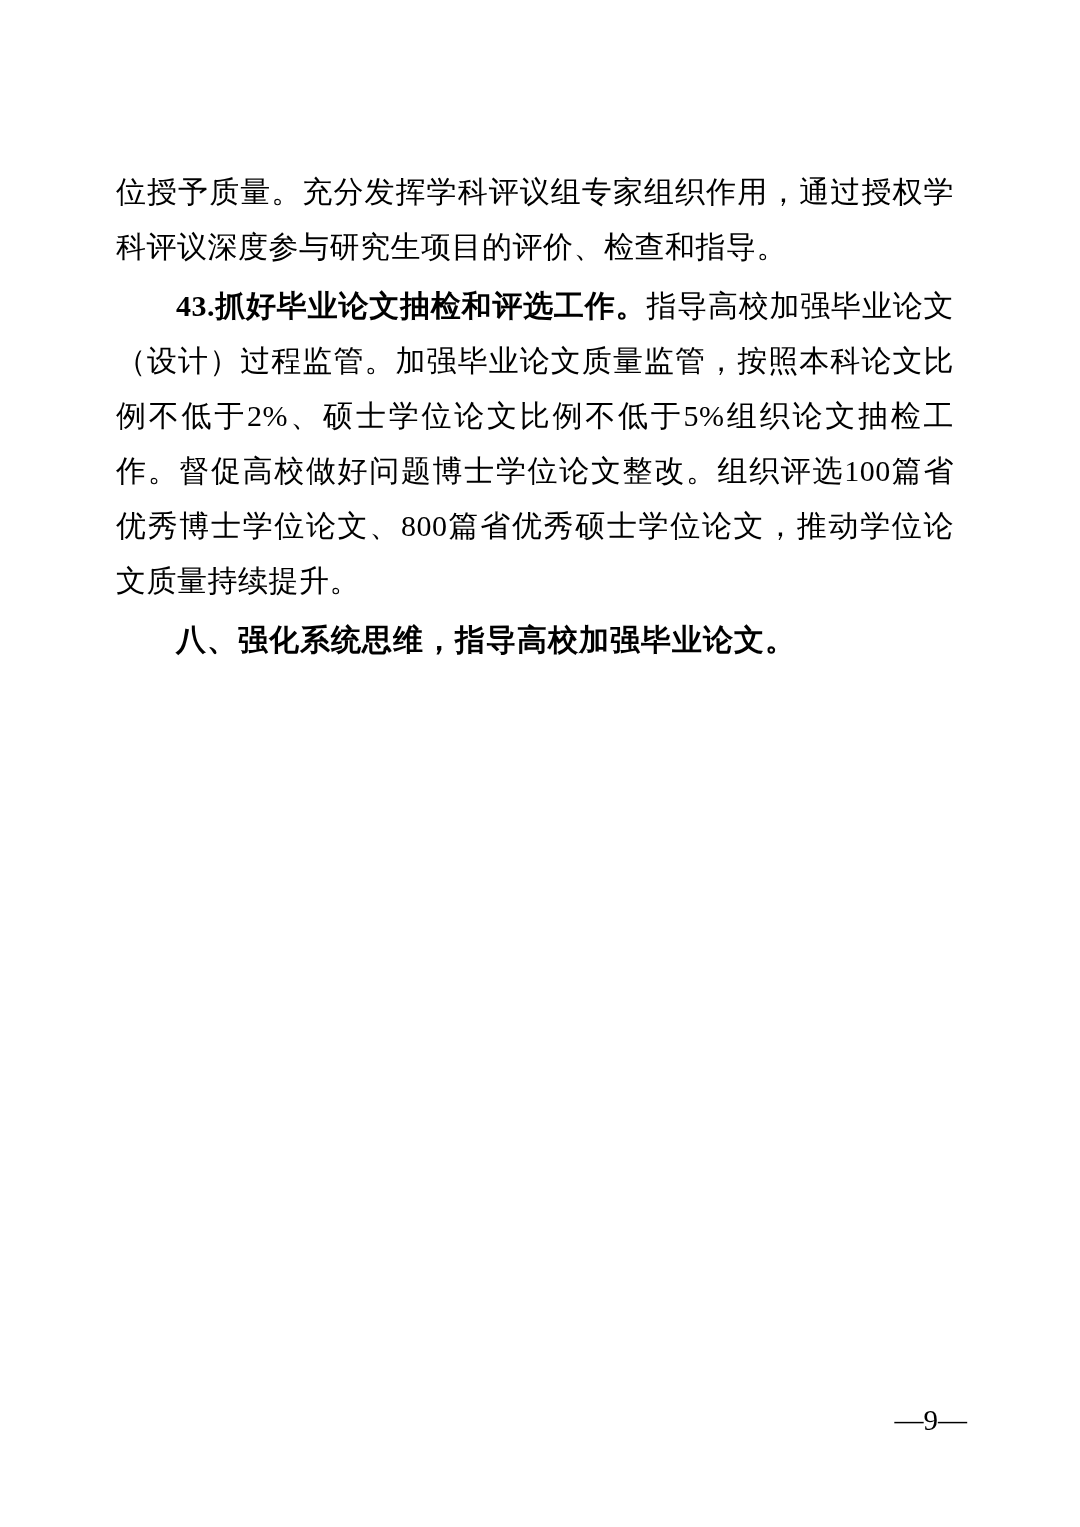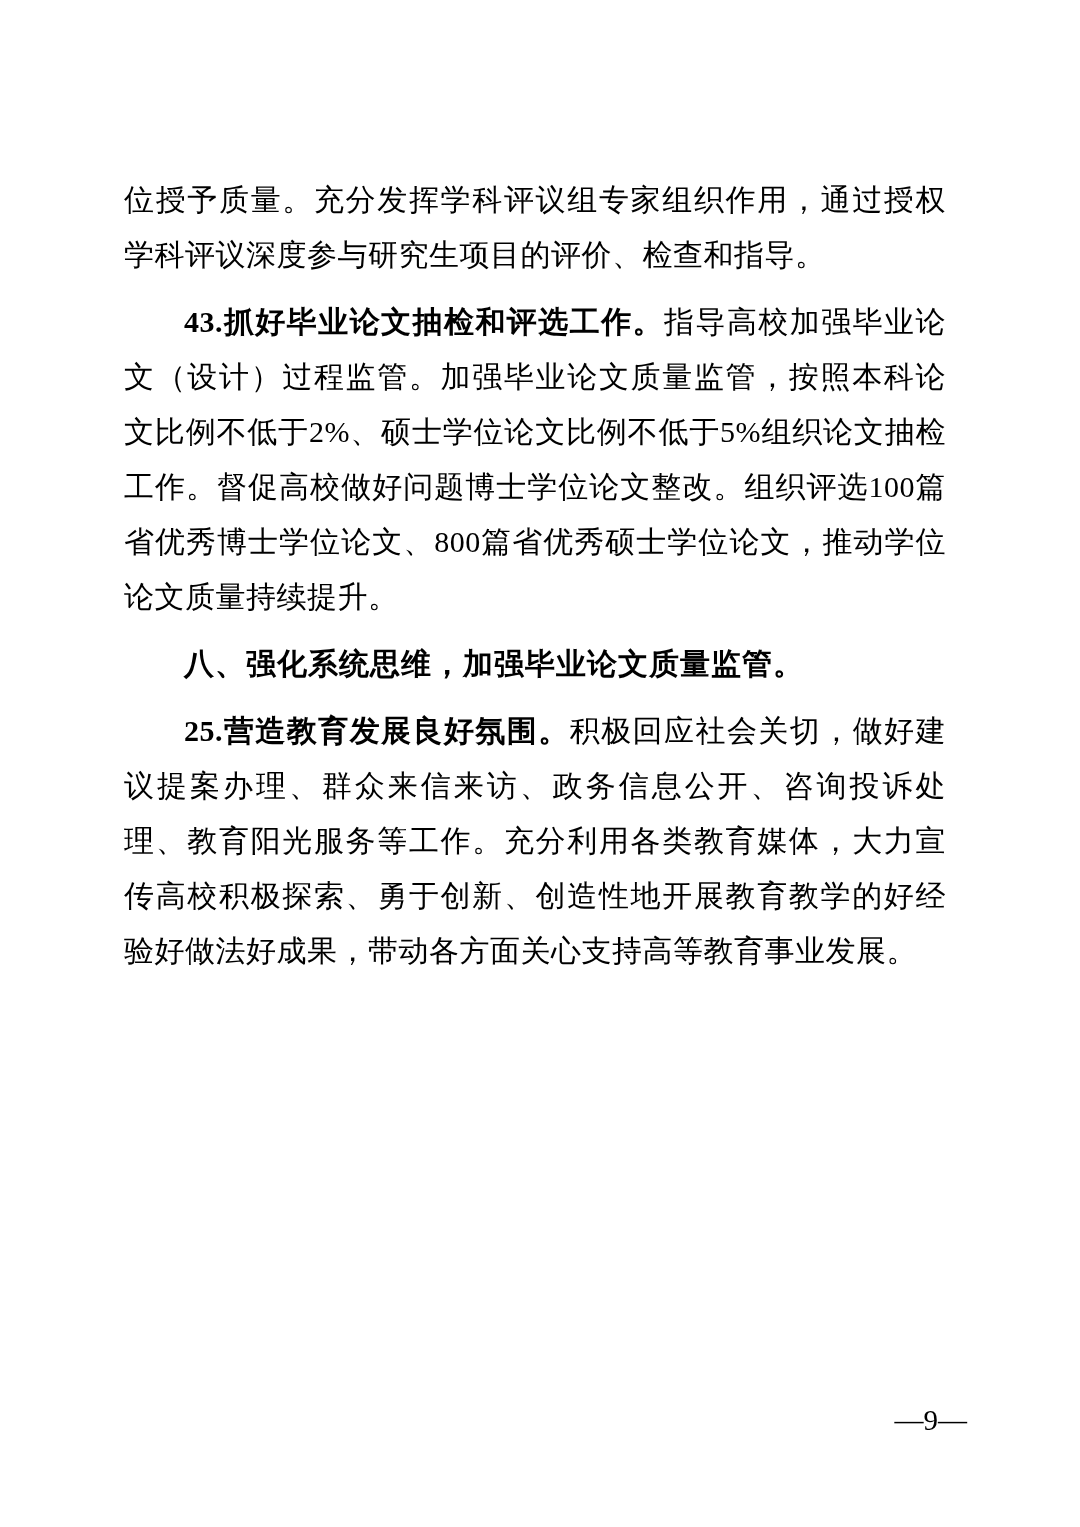--- a/index.html
+++ b/index.html
@@ -21,21 +21,21 @@
   }
   .content {
     position: absolute;
     left: 112px;
     top: 160px;
     width: 846px;
     text-align: justify;
     text-justify: inter-character;
   }
   .para {
-    margin: 12px;
+    margin: 4px;
     padding: 0;
     font-size: 30px;
     line-height: 55px;
     text-indent: 2em;
     font-family: "Liberation Serif", "DejaVu Serif", serif;
     letter-spacing: 0.5px;
   }
   .para.no-indent {
     text-indent: 0;
   }
@@ -60,21 +60,20 @@
 </head>
 <body>
 
 <div class="page">
   <div class="content">
 
     <p class="para no-indent"><span>位授予质量。充分发挥学科评议组专家组织作用，通过授权学科评议深度参与研究生项目的评价、检查和指导。</span></p>
 
     <p class="para"><b class="lead">43.抓好毕业论文抽检和评选工作。</b><span>指导高校加强毕业论文（设计）过程监管。加强毕业论文质量监管，按照本科论文比例不低于2%、硕士学位论文比例不低于5%组织论文抽检工作。督促高校做好问题博士学位论文整改。组织评选100篇省优秀博士学位论文、800篇省优秀硕士学位论文，推动学位论文质量持续提升。</span></p>
 
-    <p class="para heading"><span>八、强化系统思维，加强毕业论文质量监管。</span></p>
+    <p class="para heading"><span>八、强化系统思维，指导高校加强毕业论文。</span></p>
 
 
-    <p class="para"><b class="lead">25.营造教育发展良好氛围。</b><span>积极回应社会关切，做好建议提案办理、群众来信来访、政务信息公开、咨询投诉处理、教育阳光服务等工作。充分利用各类教育媒体，大力宣传高校积极探索、勇于创新、创造性地开展教育教学的好经验好做法好成果，带动各方面关心支持高等教育事业发展。</span></p>
 
   </div>
 
   <div class="page-number">—9—</div>
 </div>
 
 </body></html>

